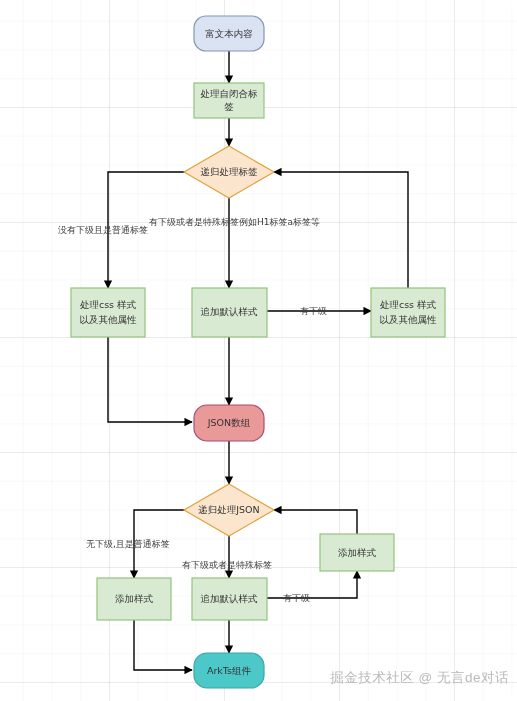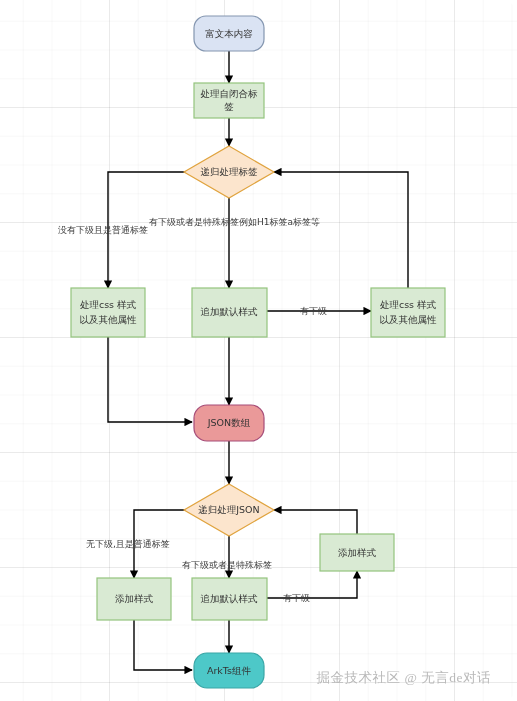--- a/index.html
+++ b/index.html
@@ -53,23 +53,23 @@
     fill: #3b3b3b;
     dominant-baseline: middle;
   }
   .edge-line {
     stroke: #000000;
     stroke-width: 1.4;
     fill: none;
   }
   .watermark {
     position: absolute;
-    right: 26px;
+    right: 8px;
     bottom: 14px;
-    font-family: Liberation Serif, serif;
+    font-family: Liberation Sans, sans-serif;
     font-size: 13.5px;
     color: #b9b9b9;
     letter-spacing: 0.5px;
     white-space: nowrap;
     user-select: none;
   }
 </style>
 </head>
 <body>
 

